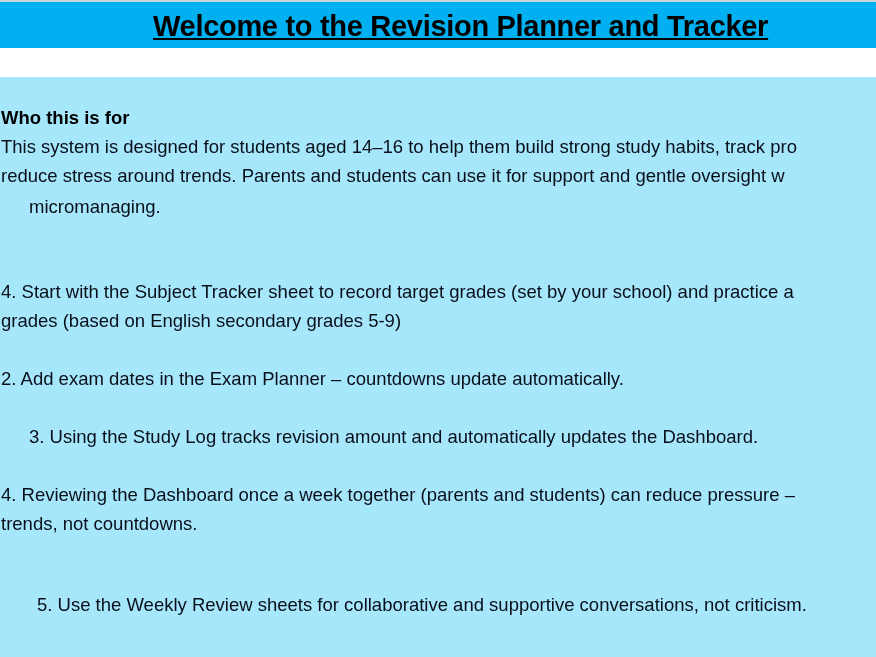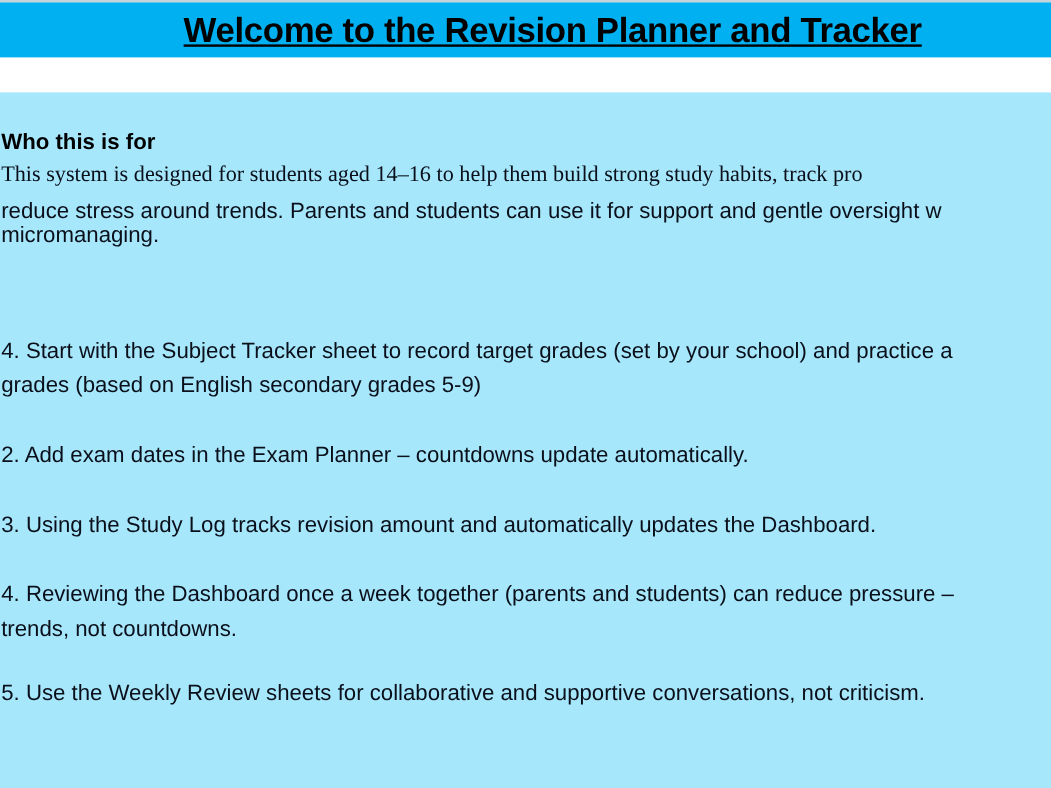--- a/index.html
+++ b/index.html
@@ -75,30 +75,30 @@
 
   <div class="title-bar">
     <div class="title-text">Welcome to the Revision Planner and Tracker</div>
   </div>
 
   <div class="gap-row"></div>
 
   <div class="body-area"></div>
 
   <div class="line heading" style="top:79px;">Who this is for</div>
-  <div class="line" style="top:108px;font-family:Liberation Serif, serif;">This system is designed for students aged 14–16 to help them build strong study habits, track pro</div>
+  <div class="line" style="top:108px;">This system is designed for students aged 14–16 to help them build strong study habits, track pro</div>
   <div class="line" style="top:137px;">reduce stress around trends. Parents and students can use it for support and gentle oversight  w</div>
-  <div class="line" style="top:157px;">micromanaging.</div>
+  <div class="line" style="top:168px;padding-left:28px;">micromanaging.</div>
 
   <div class="line" style="top:253px;">4. Start with the Subject Tracker sheet to record target grades (set by your school) and practice a</div>
   <div class="line" style="top:282px;">grades (based on English secondary grades 5-9)</div>
 
   <div class="line" style="top:340px;">2. Add exam dates in the Exam Planner – countdowns update automatically.</div>
 
-  <div class="line" style="top:398px;">3. Using the Study Log tracks revision amount and automatically updates the Dashboard.</div>
+  <div class="line" style="top:398px;padding-left:28px;">3. Using the Study Log tracks revision amount and automatically updates the Dashboard.</div>
 
   <div class="line" style="top:456px;">4. Reviewing the Dashboard once a week together (parents and students) can reduce pressure –</div>
   <div class="line" style="top:485px;">trends, not countdowns.</div>
 
-  <div class="line" style="top:538px;">5. Use the Weekly Review sheets for collaborative and supportive conversations, not criticism.</div>
+  <div class="line" style="top:566px;padding-left:36px;">5. Use the Weekly Review sheets for collaborative and supportive conversations, not criticism.</div>
 
   <div class="line heading" style="top:630px;">Top tips for parents</div>
 </div>
 
 </body></html>

